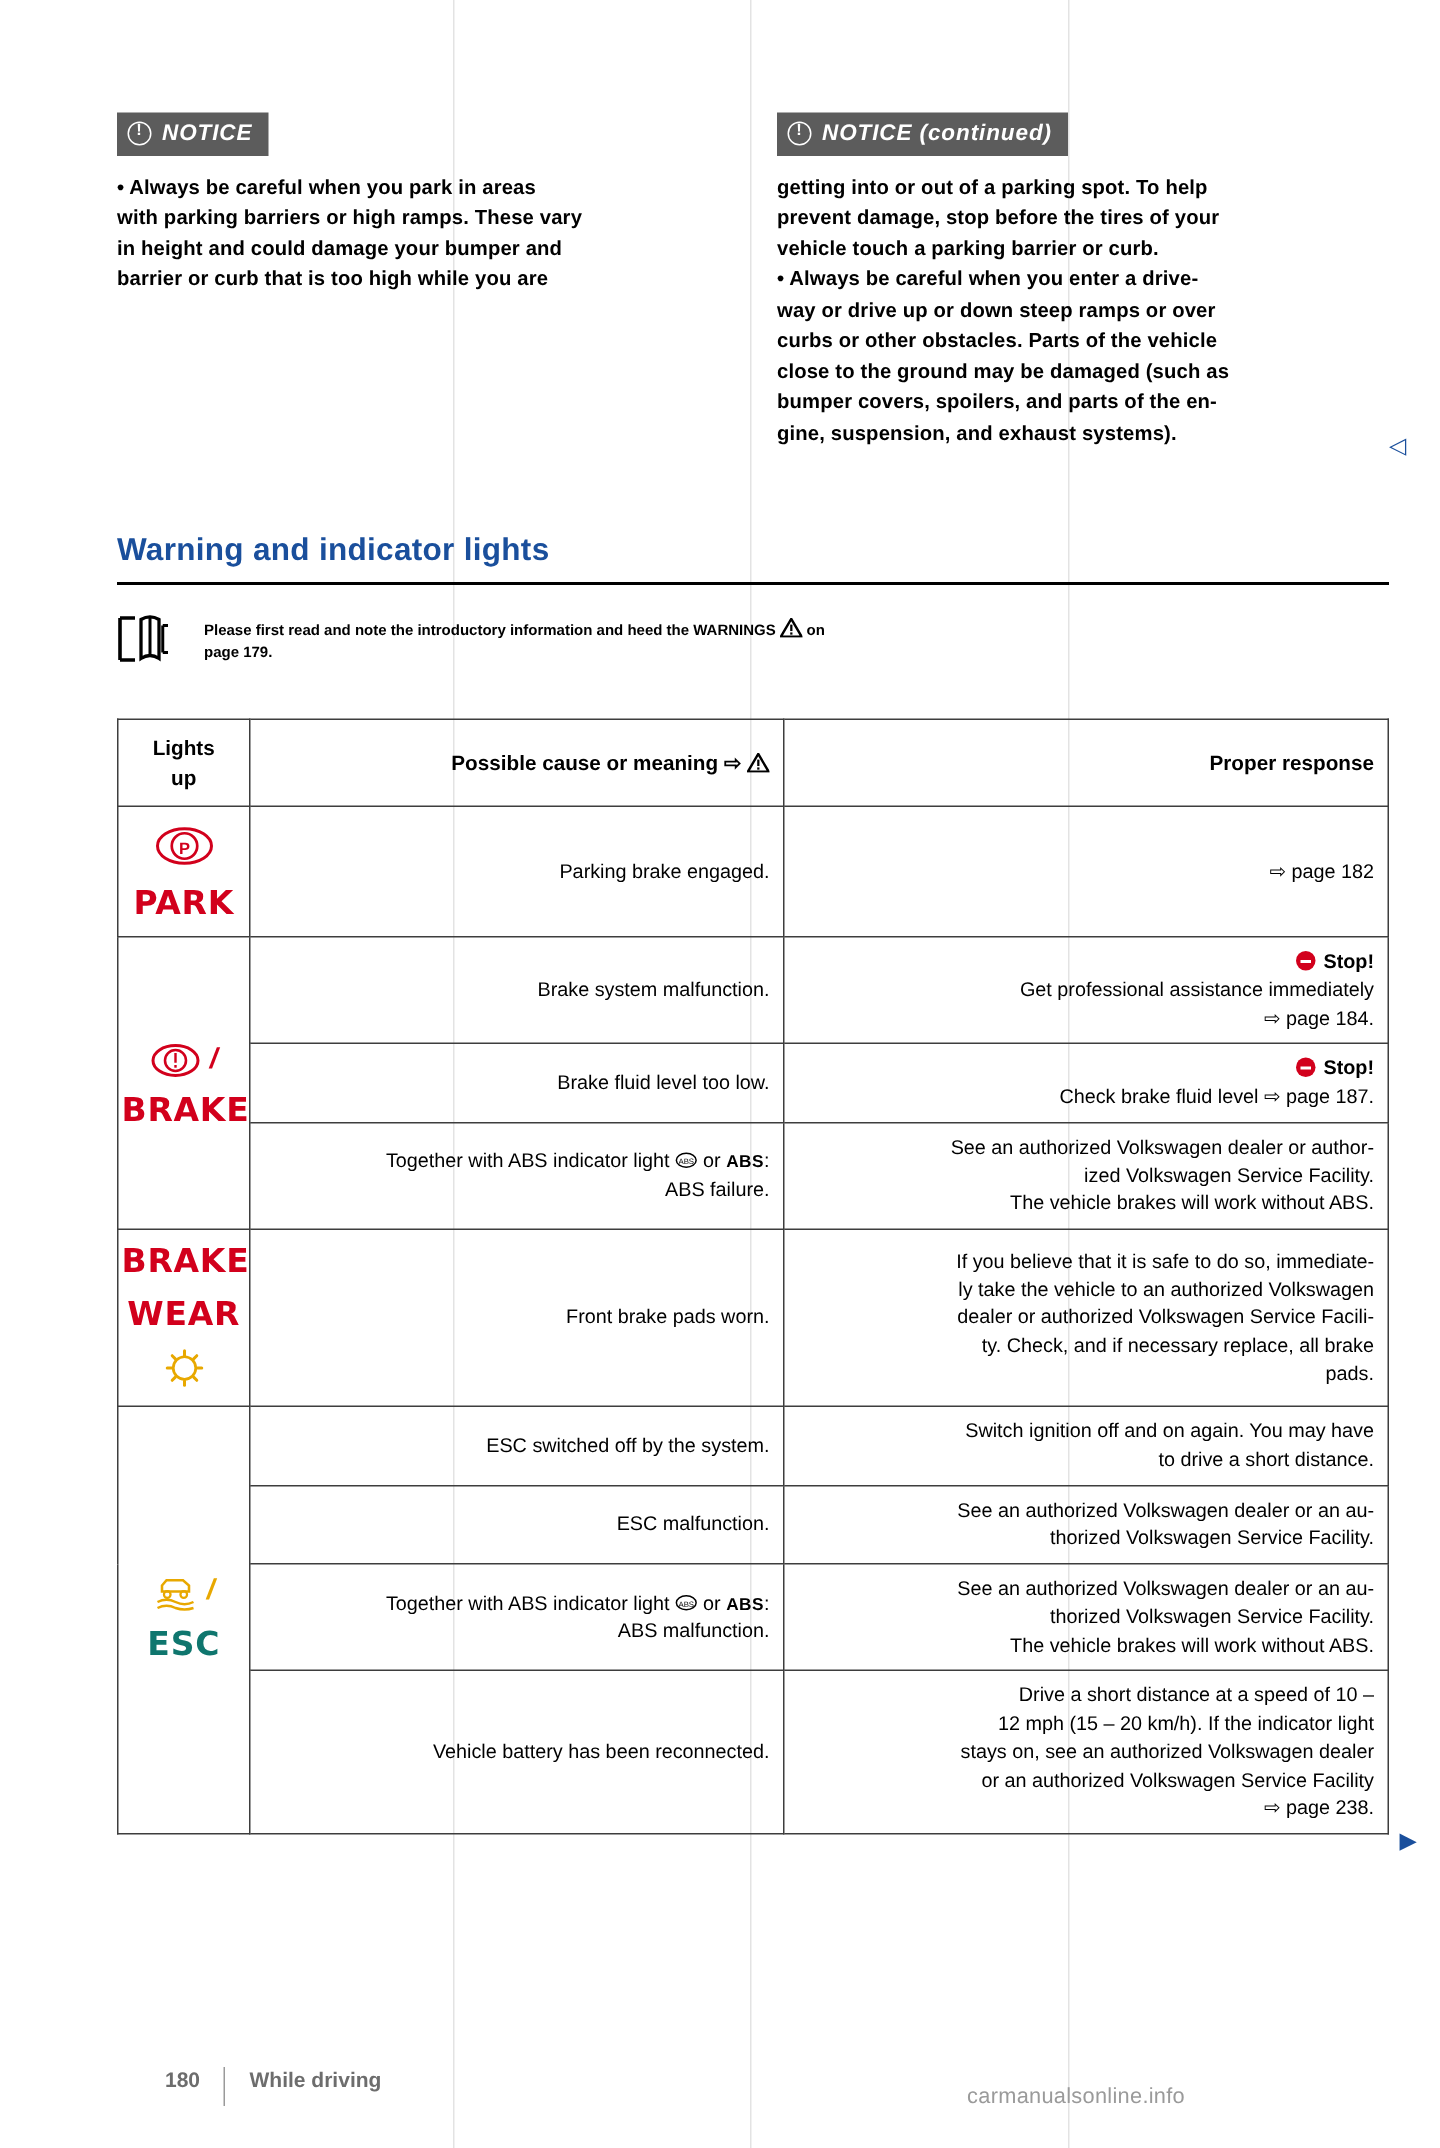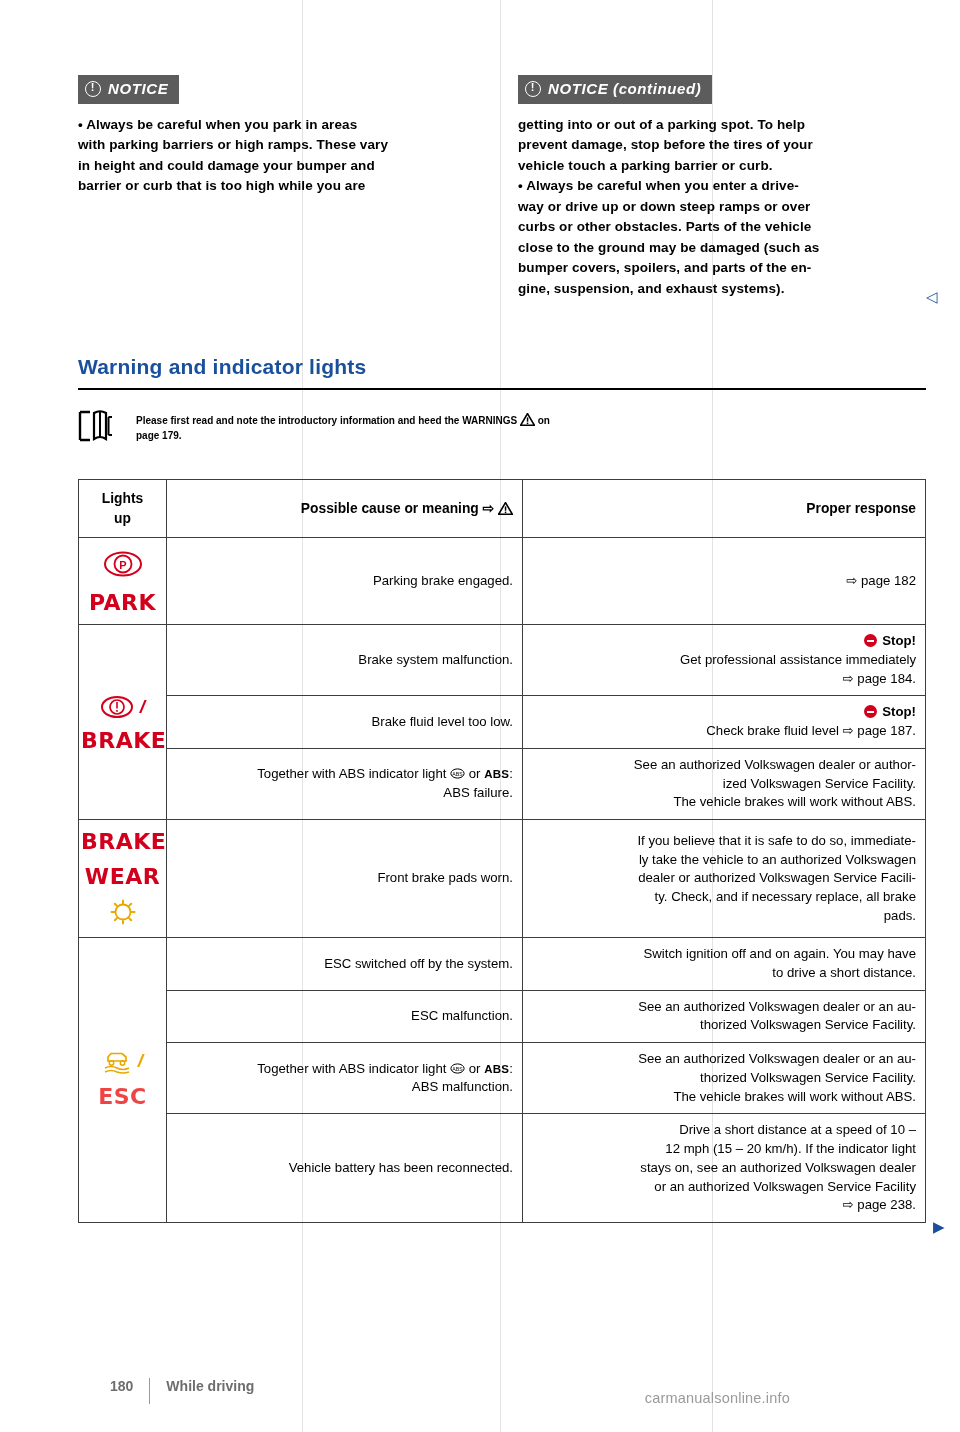--- a/index.html
+++ b/index.html
@@ -161,21 +161,21 @@
 
   
   .sym-red-word {
     color: #d2001c;
     font-weight: bold;
     font-size: 22px;
     letter-spacing: 0.5px;
     font-family: "DejaVu Sans", sans-serif;
   }
   .sym-yellow-word {
-    color: #ef4444;
+    color: #0f766e;
     font-weight: bold;
     font-size: 22px;
     letter-spacing: 0.5px;
     font-family: "DejaVu Sans", sans-serif;
   }
   .sym-icon-red { color: #d2001c; }
   .sym-icon-yellow { color: #e8a800; }
   .sym-row { display: flex; align-items: center; justify-content: center; gap: 6px; }
   .sym-slash { font-size: 19px; font-weight: bold; font-style: italic; }
 

